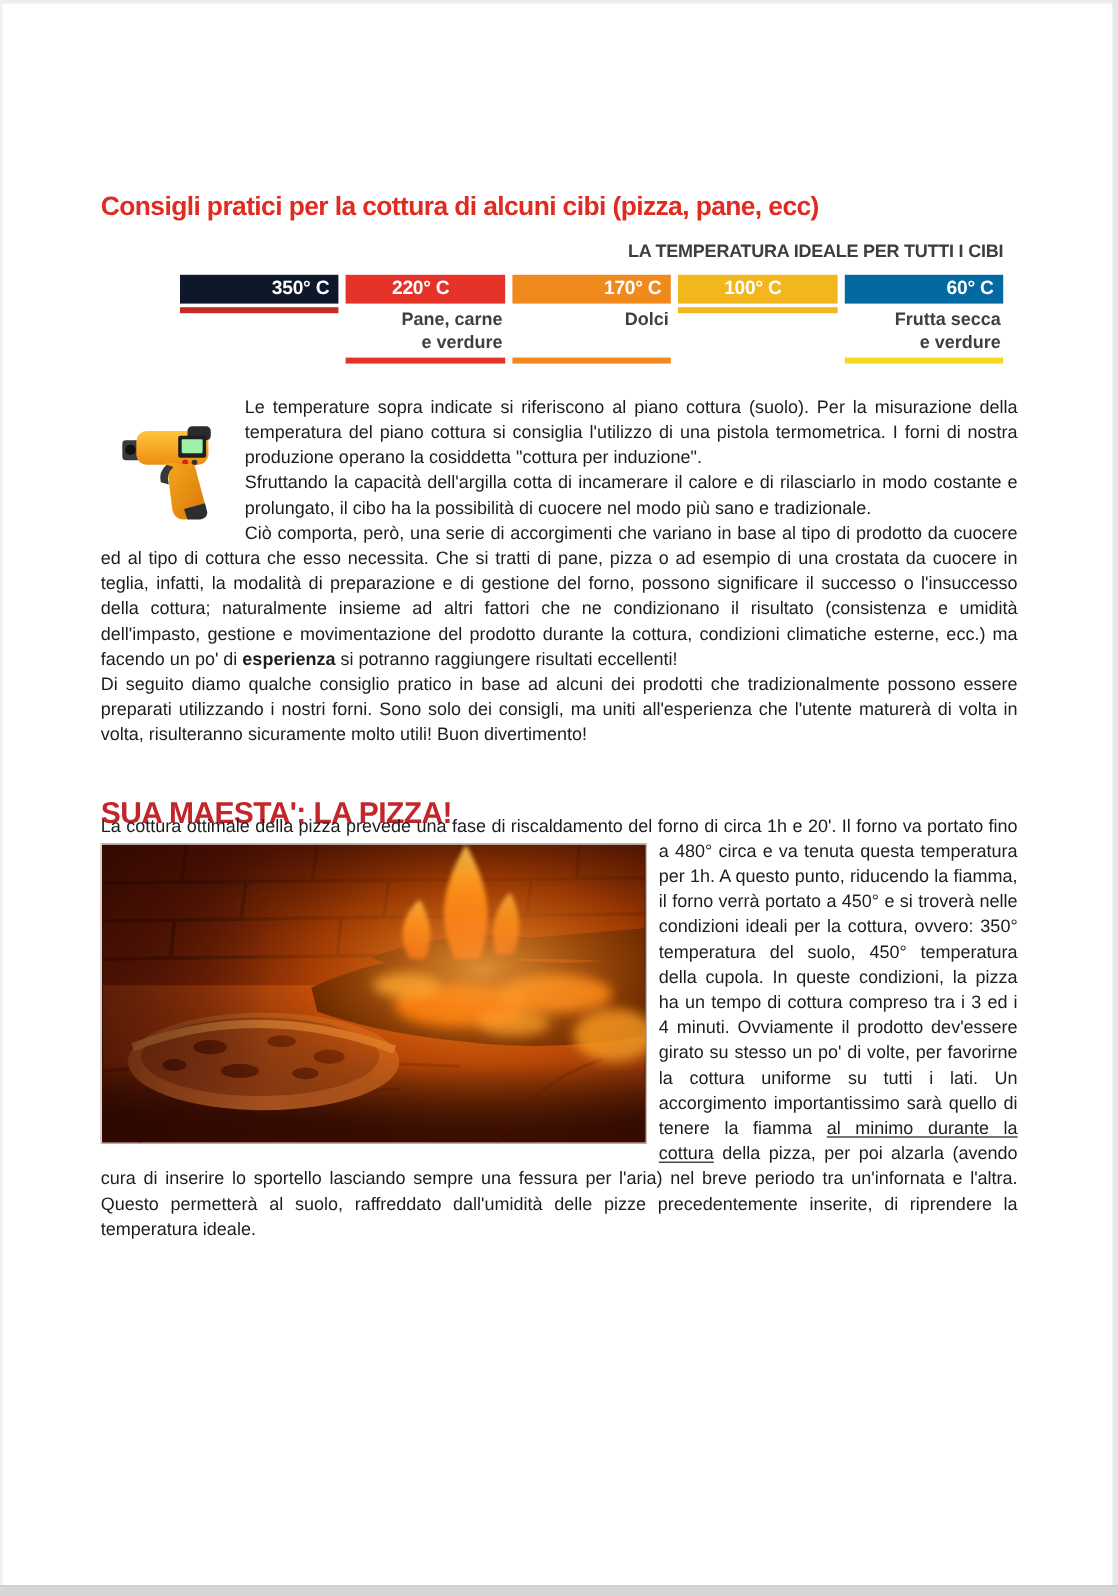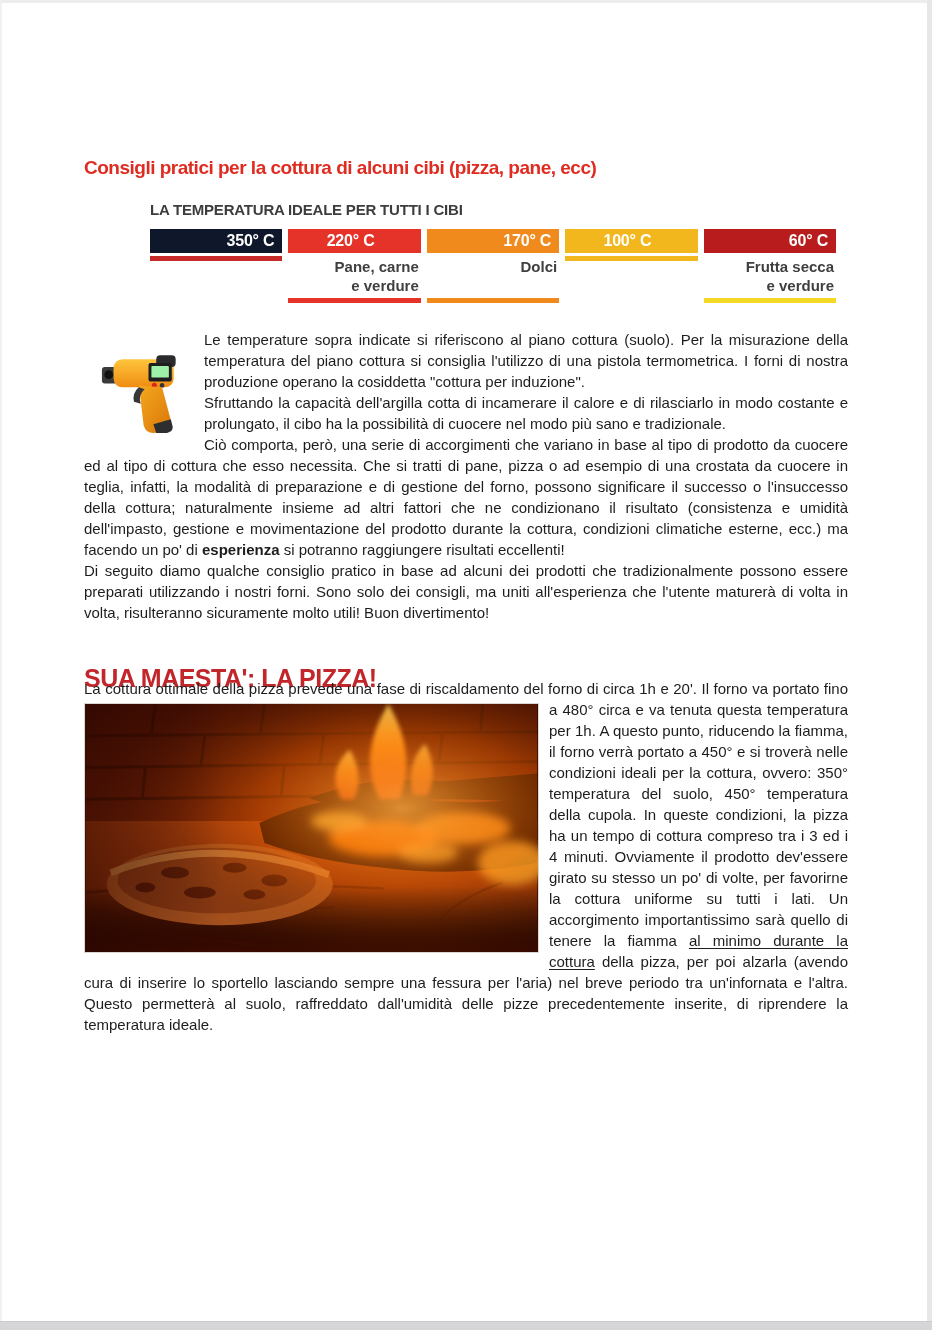--- a/index.html
+++ b/index.html
@@ -11,27 +11,27 @@
     color:#1d1d1f;
   }
   
   .edge-top    { position:absolute; top:0; left:0; right:0; height:3px; background:#ededf0; }
   .edge-bottom { position:absolute; bottom:0; left:0; right:0; height:9px; background:#d6d6d8; border-top:1px solid #cbcbcd; }
   .edge-right  { position:absolute; top:0; right:0; bottom:0; width:5px; background:#e7e7e9; }
   .edge-left   { position:absolute; top:0; left:0; bottom:0; width:2px; background:#f1f1f3; }
 
   .doc-title {
     position:absolute; top:144px; left:84px; width:780px;
-    font-size:19px; font-weight:bold; letter-spacing:-0.5px;
+    font-size:22px; font-weight:bold; letter-spacing:-0.5px;
   }
 
   
   .temp-chart { position:absolute; top:201px; left:150px; width:686px; }
   .temp-chart-title {
-    text-align:left; font-size:15px; font-weight:bold; color:#3d3d3f;
+    text-align:right; font-size:15px; font-weight:bold; color:#3d3d3f;
     letter-spacing:-0.2px;
   }
   .temp-grid { display:flex; gap:6px; margin-top:11px; }
   .temp-col { flex:1 1 0; min-width:0; }
   .temp-bar {
     height:24px; line-height:24px; text-align:right; padding-right:8px;
     color:#ffffff; font-weight:bold; font-size:16px; letter-spacing:-0.2px;
   }
   .temp-label { margin-top:4px; text-align:right; font-weight:bold; color:#3f3f41;
     font-size:15px; padding-right:2px; }
@@ -97,21 +97,21 @@
       </div>
       <div class="temp-underline" style="background: rgb(240, 138, 29);"></div>
     </div>
 
     <div class="temp-col">
       <div class="temp-bar" style="background: rgb(242, 183, 28); text-align: center;">100° C</div>
       <div class="temp-underline" style="background: rgb(242, 183, 28);"></div>
     </div>
 
     <div class="temp-col">
-      <div class="temp-bar" style="background: #b91c1c;">60° C</div>
+      <div class="temp-bar" style="background: #0369a1;">60° C</div>
       <div class="temp-label">
         <div class="lbl-line">Frutta secca</div>
         <div class="lbl-line">e verdure</div>
       </div>
       <div class="temp-underline" style="background: rgb(245, 216, 36);"></div>
     </div>
 
   </div>
 </div>
 

